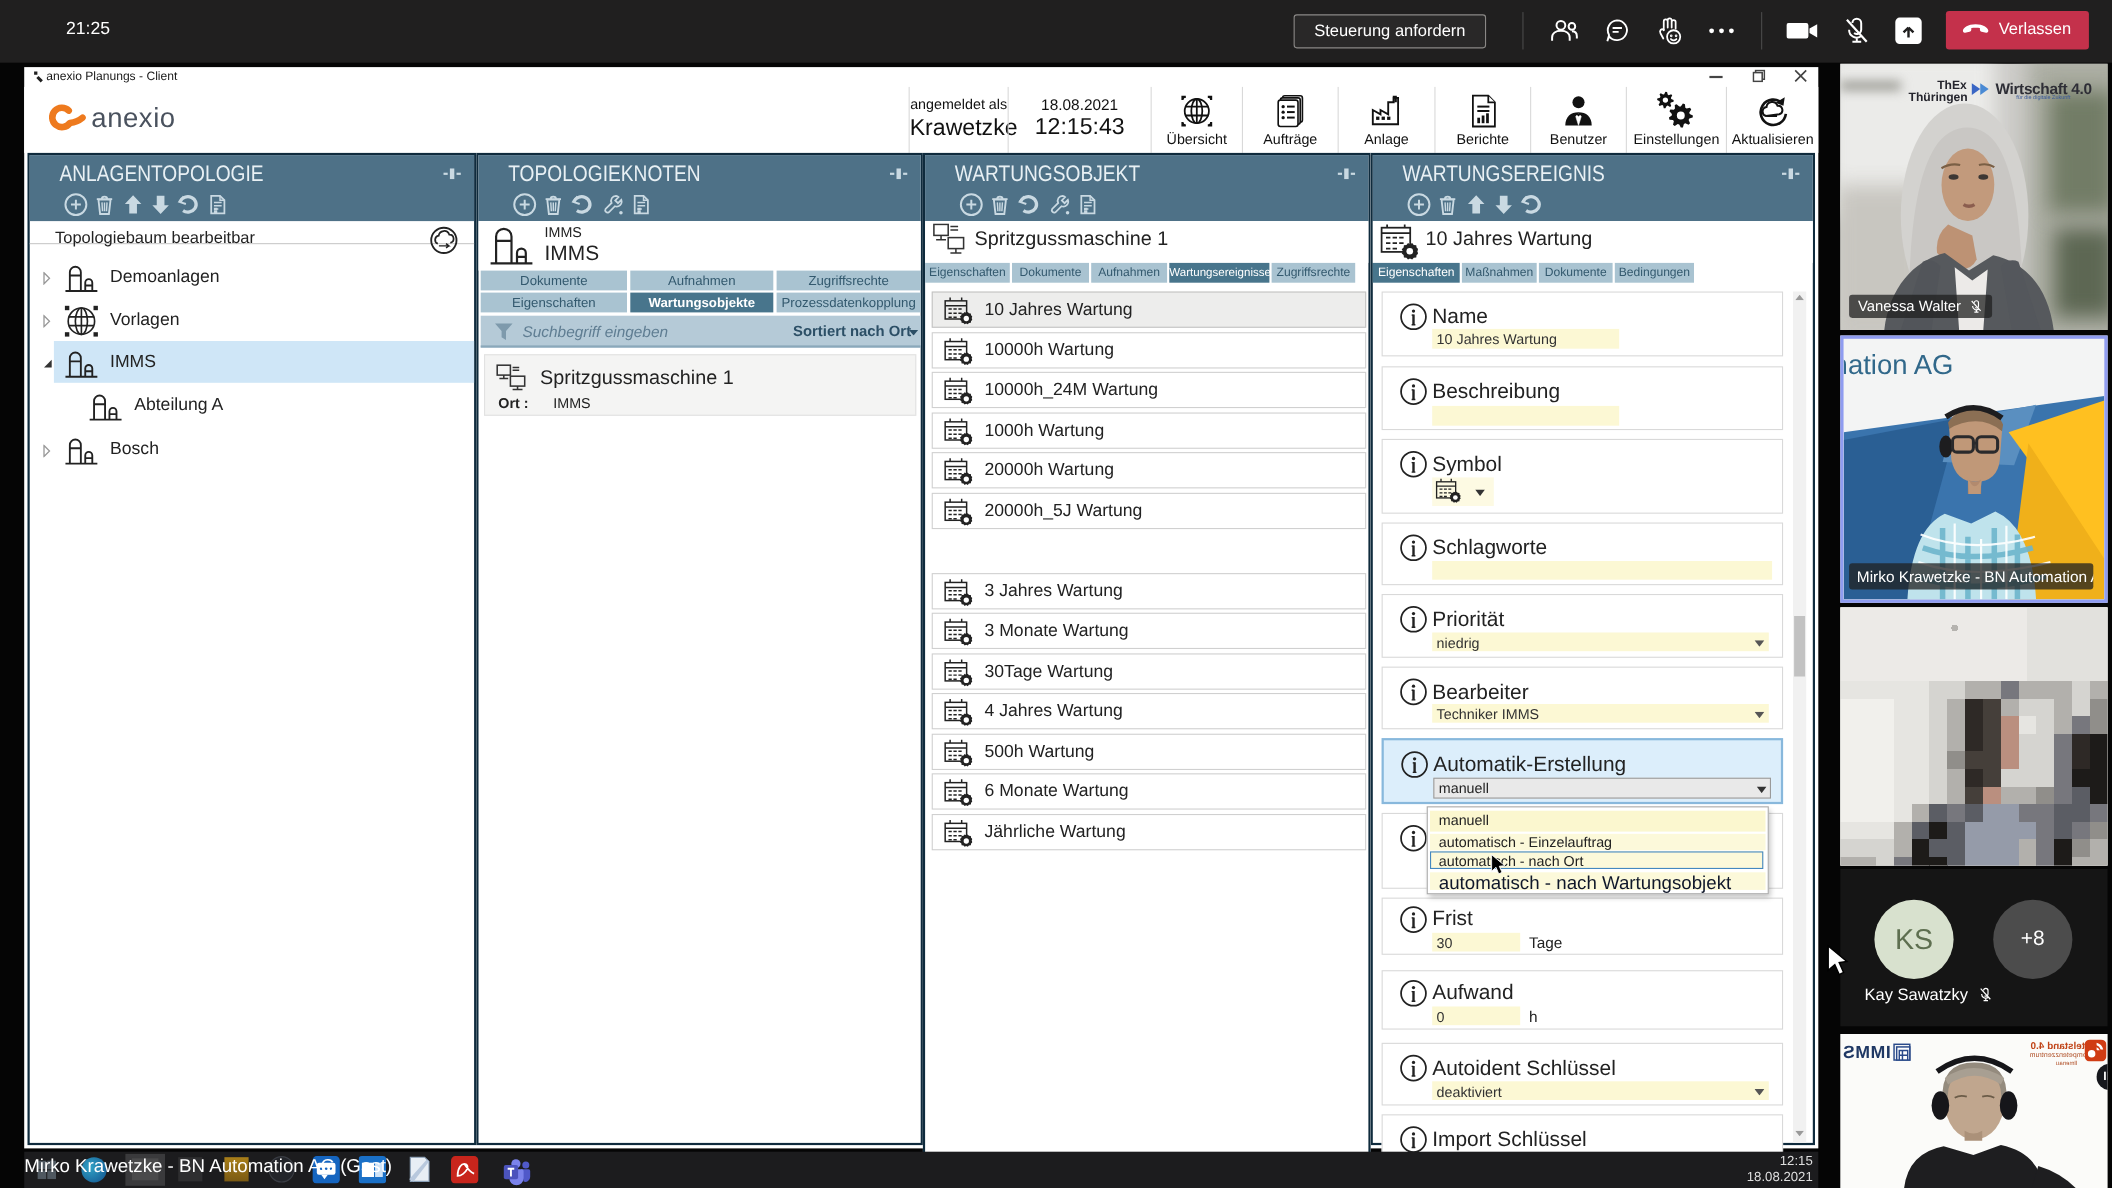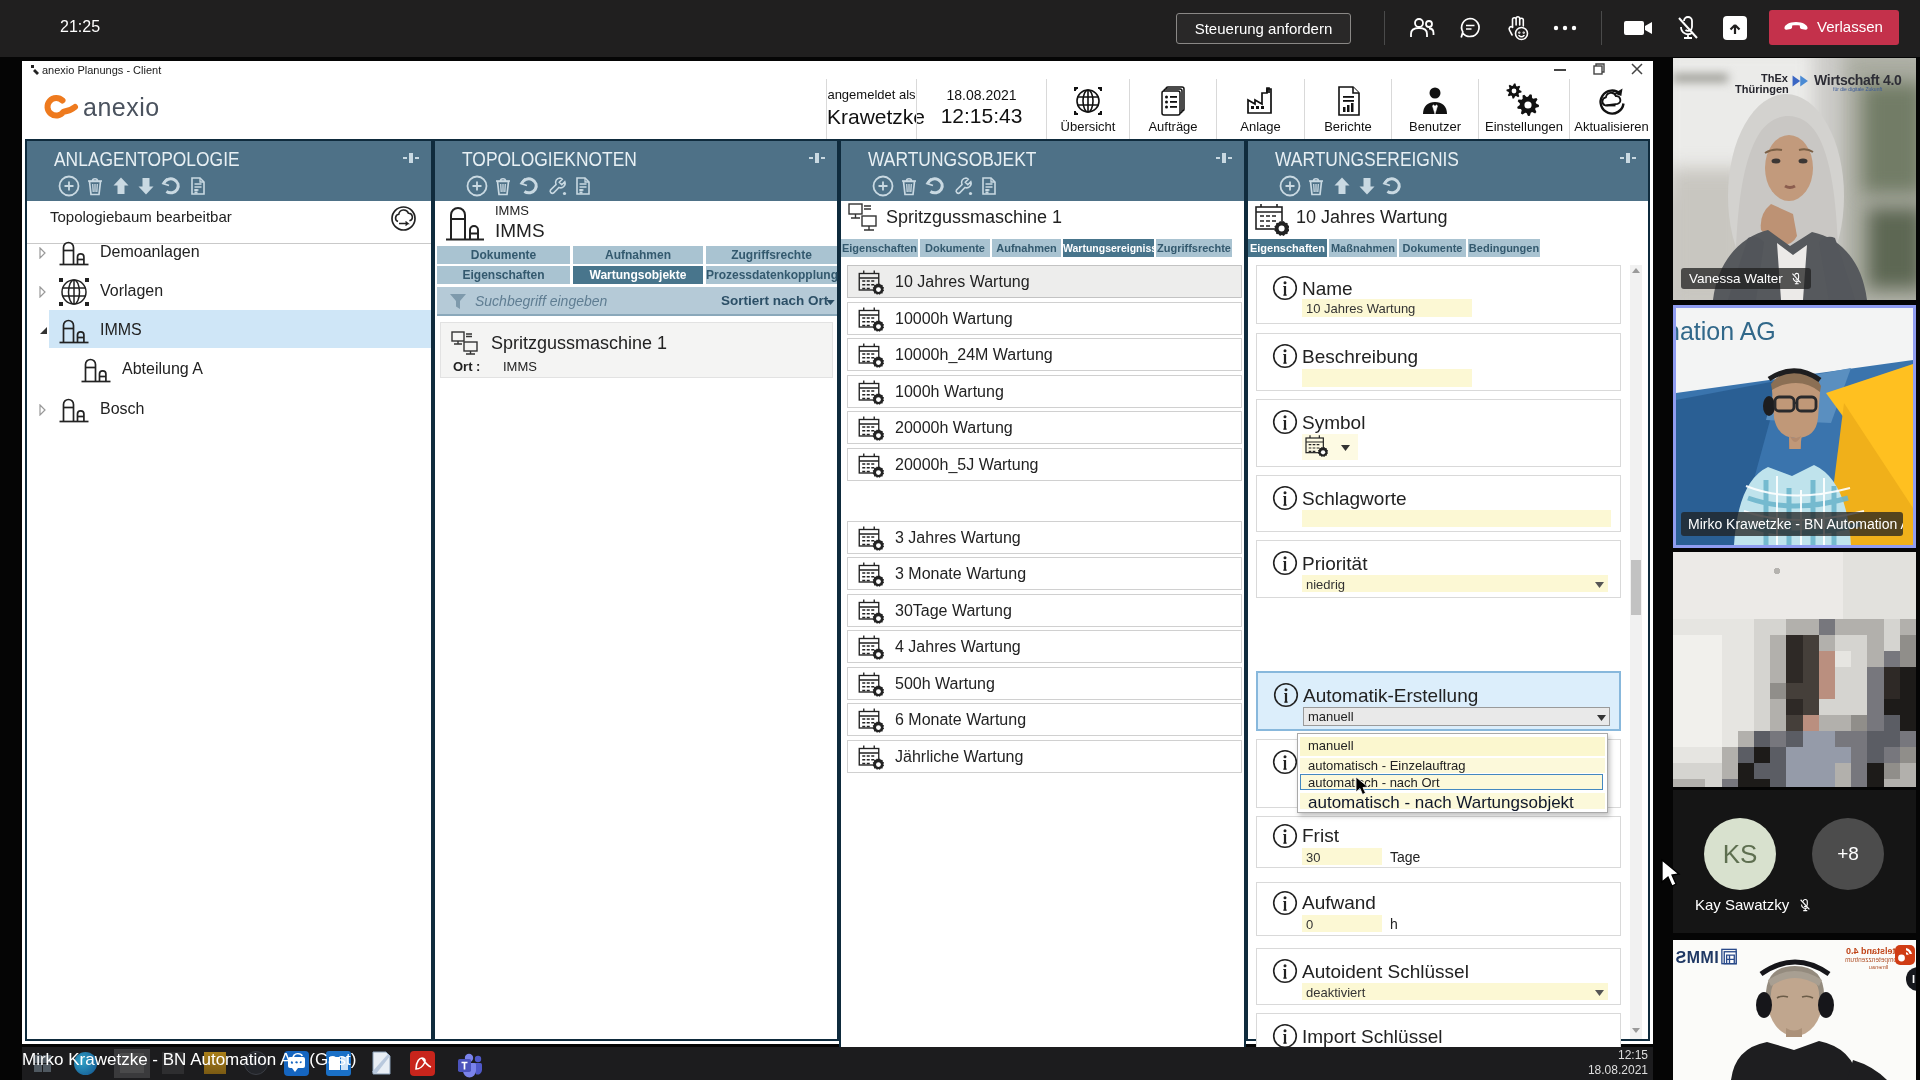--- a/index.html
+++ b/index.html
@@ -25,21 +25,21 @@
 .hico { position:absolute; top:4px; left:50%; transform:translateX(-50%); }
 
 
 .panel { position:absolute; top:78px; background:#fff; border:2px solid #0f2b3d; }
 .phead { position:absolute; left:0; top:0; width:100%; height:60px; background:#4e7187; }
 .ptitle { position:absolute; left:27px; top:6px; color:#e8f0f4; font-size:20.5px; letter-spacing:0px; transform:scaleX(0.85); transform-origin:left center; white-space:nowrap; }
 .picons { position:absolute; left:31px; top:34px; height:22px; color:#c8d8e2; }
 .dock { position:absolute; right:12px; top:12px; width:16px; height:10px; }
 
 
-.tab { position:absolute; height:18px; background:#a9c3d1; color:#33596e; font-size:12px; text-align:center;font-weight:bold; }
+.tab { position:absolute; height:18px; background:#a9c3d1; color:#33596e; font-size:12px; text-align:center; }
 .tab.sel { background:#48758c; color:#fff; }
 
 
 .trow { position:absolute; left:2px; width:400px; height:38px; }
 .trow .lbl { position:absolute; left:71px; top:9px; font-size:16px; color:#222; }
 
 
 .witem { position:absolute; left:6px; width:395px; height:33px; background:#fff; border:1px solid #d0d0d0; }
 .witem .lbl { position:absolute; left:47px; top:7px; font-size:16px; color:#222; }
 
@@ -289,21 +289,21 @@
             <use href="#ic-trash" x="26"></use>
             <use href="#ic-up" x="52"></use>
             <use href="#ic-down" x="77"></use>
             <use href="#ic-undo" x="102"></use>
             <use href="#ic-doc" x="129"></use>
           </svg>
       <svg class="dock" width="16" height="10" viewBox="0 0 16 10" fill="#c9d9e2">
             <use href="#ic-dock"></use>
           </svg>
     </div>
-    <div class="abs" style="left:0;top:60px;width:404px;height:43px;border-bottom:1px solid #c9c9c9;">
+    <div class="abs" style="left:0;top:60px;width:404px;height:21px;border-bottom:1px solid #c9c9c9;">
       <div class="abs" style="left:23px;top:7px;font-size:15px;color:#222;">Topologiebaum bearbeitbar</div>
       <svg class="abs" style="left:363px;top:4px;" width="27" height="27" viewBox="0 0 27 27">
             <circle cx="13.5" cy="13.5" r="11.5" fill="none" stroke="#222" stroke-width="1.7"></circle>
             <path d="M8 16.5 a3.8 3.8 0 0 1 0.8-7.3 a5 5 0 0 1 9.6-1 a3.8 3.8 0 0 1 1 7.5" fill="none" stroke="#222" stroke-width="1.6"></path>
             <path d="M9 18.5 h9 l-2.5-2 M18 18.5 l-2.5 2" stroke="#222" stroke-width="1.3" fill="none"></path>
           </svg>
     </div>
     <div id="tree" class="abs" style="left:0;top:93px;width:404px;height:741px;">
       <div class="trow" style="top:0px;">
         <svg class="abs" style="left:10px;top:13px;" width="8" height="12" viewBox="0 0 8 12">
@@ -751,20 +751,33 @@
       <div class="field" style="top:281px;height:58px;">
             <svg class="abs" style="left:15px;top:9px;" width="26" height="26" viewBox="0 0 26 26">
               <circle cx="13" cy="13" r="11.3" fill="none" stroke="#222" stroke-width="1.6"></circle>
               <circle cx="13" cy="7.8" r="1.5" fill="#222"></circle>
               <path d="M13 11 v9.2" stroke="#222" stroke-width="2.2"></path>
               <path d="M11.3 11.5 h1.7 M11.3 20.2 h3.4" stroke="#222" stroke-width="1.2"></path>
             </svg>
             <div class="ilbl">Priorität</div>
             <div class="yinp" style="left:45px;top:34px;width:306px;height:17px;">niedrig</div>
             <svg class="abs" style="left:338px;top:41px;" width="9" height="6" viewBox="0 0 9 6">
+              <path d="M0 0 h9 L4.5 6 z" fill="#555"></path>
+            </svg>
+          </div>
+      <div class="field" style="top:347px;height:57px;">
+            <svg class="abs" style="left:15px;top:9px;" width="26" height="26" viewBox="0 0 26 26">
+              <circle cx="13" cy="13" r="11.3" fill="none" stroke="#222" stroke-width="1.6"></circle>
+              <circle cx="13" cy="7.8" r="1.5" fill="#222"></circle>
+              <path d="M13 11 v9.2" stroke="#222" stroke-width="2.2"></path>
+              <path d="M11.3 11.5 h1.7 M11.3 20.2 h3.4" stroke="#222" stroke-width="1.2"></path>
+            </svg>
+            <div class="ilbl">Bearbeiter</div>
+            <div class="yinp" style="left:45px;top:33px;width:306px;height:17px;">Techniker IMMS</div>
+            <svg class="abs" style="left:338px;top:40px;" width="9" height="6" viewBox="0 0 9 6">
               <path d="M0 0 h9 L4.5 6 z" fill="#555"></path>
             </svg>
           </div>
       <div class="field" style="top:412px;height:60px;background:#dceefb;border:2px solid #88b8dc;">
             <svg class="abs" style="left:15px;top:9px;" width="26" height="26" viewBox="0 0 26 26">
               <circle cx="13" cy="13" r="11.3" fill="none" stroke="#222" stroke-width="1.6"></circle>
               <circle cx="13" cy="7.8" r="1.5" fill="#222"></circle>
               <path d="M13 11 v9.2" stroke="#222" stroke-width="2.2"></path>
               <path d="M11.3 11.5 h1.7 M11.3 20.2 h3.4" stroke="#222" stroke-width="1.2"></path>
             </svg>

